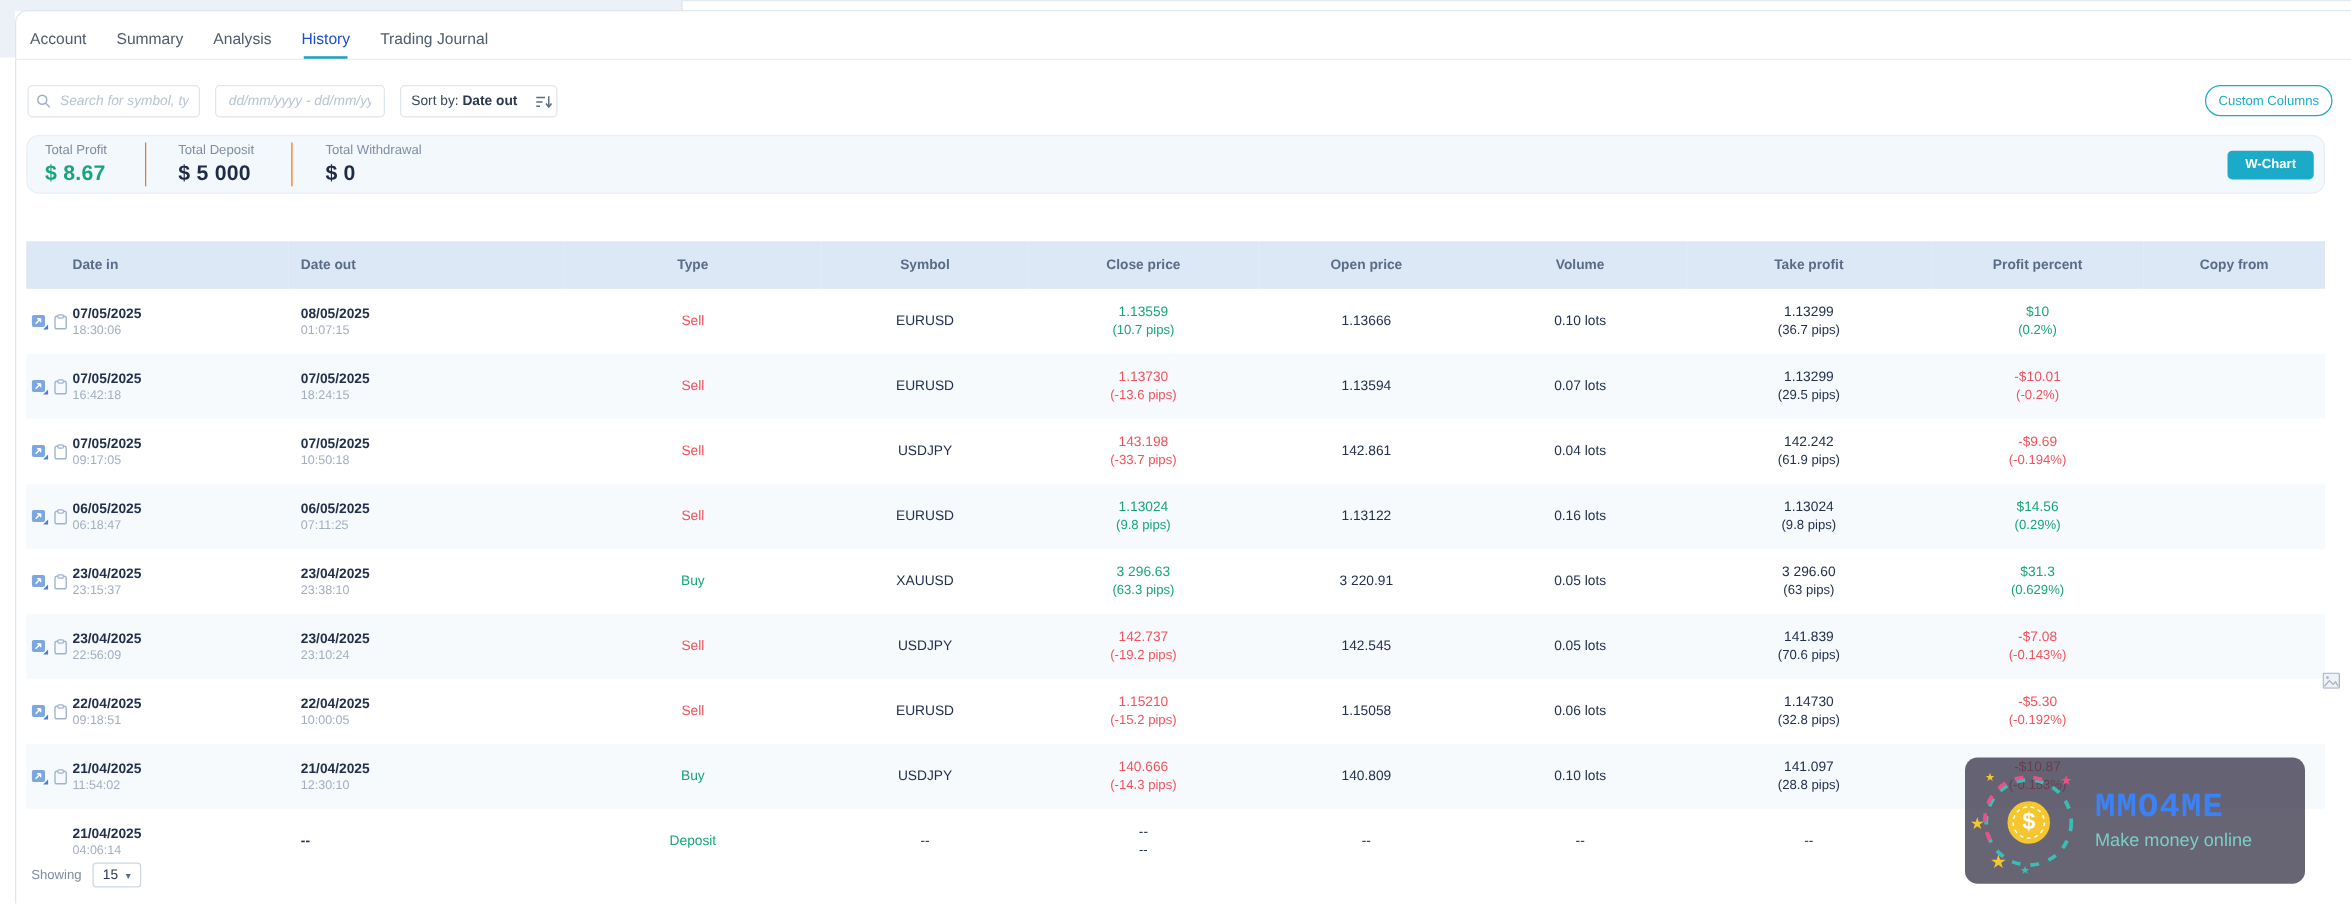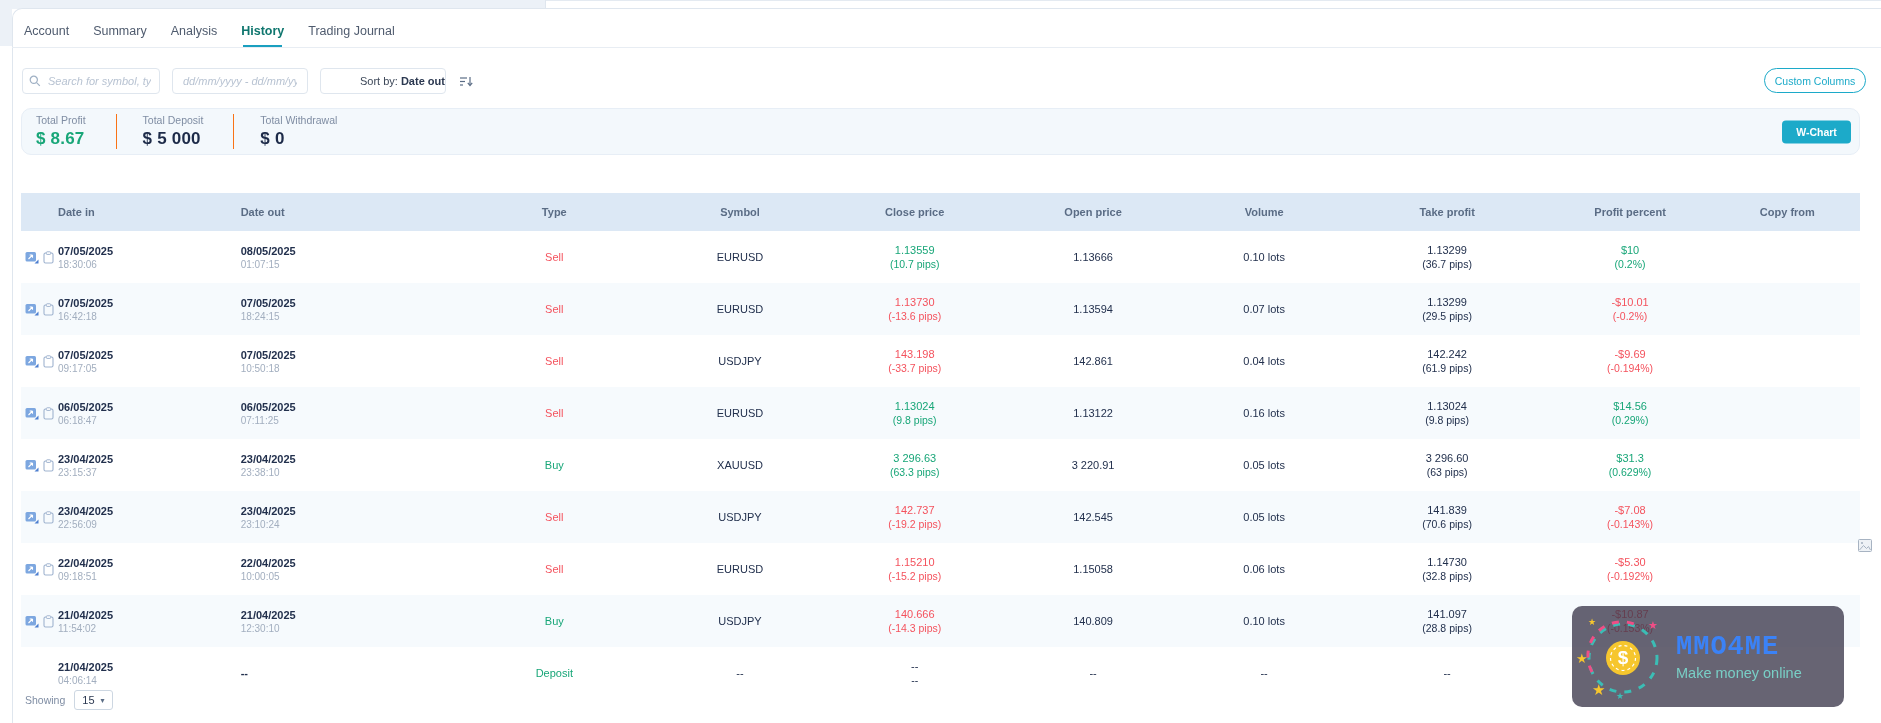--- a/index.html
+++ b/index.html
@@ -8,34 +8,34 @@
   .strip-top{position:absolute;left:0;top:0;width:546px;height:9px;background:#ecf1f7;}
   .strip-left{position:absolute;left:0;top:0;width:12px;height:46px;background:#ecf1f7;}
   .card{position:absolute;left:12px;top:8px;right:0;bottom:0;background:#fff;
         border-top:1px solid #dfe6ee;border-left:1px solid #dfe6ee;border-top-left-radius:10px;}
   .top-hairline{position:absolute;left:546px;top:0;right:0;height:1px;background:#e4eaf1;}
   .top-vline{position:absolute;left:545px;top:0;width:1px;height:9px;background:#dfe6ee;}
 
   
   .tabs{position:absolute;left:24px;top:14px;height:33px;display:flex;gap:24px;align-items:center;z-index:2;}
   .tab{font-size:12.5px;color:#4f5b6e;cursor:pointer;height:33px;display:flex;align-items:center;position:relative;}
-  .tab.active{color:#0f766e;font-weight:bold;}
+  .tab.active{color:#1d4ed8;}
   .tab.active::after{content:"";position:absolute;left:2px;right:2px;bottom:0;height:2px;background:#1a9fbf;}
   .tabbar-line{position:absolute;left:12px;right:0;top:47px;height:1px;background:#e8edf3;}
 
   
   .fbox{position:absolute;top:68px;height:26px;border:1px solid #dfe6ee;border-radius:4px;background:#fff;
         box-sizing:border-box;display:flex;align-items:center;font-size:11px;}
   .search-box{left:22px;width:138px;padding:0 6px;gap:5px;}
   .search-box input,.date-box input{border:none;outline:none;width:100%;font-size:11px;font-style:italic;
         color:#6b7a90;font-family:"Liberation Sans",sans-serif;background:transparent;}
   .search-box input::placeholder,.date-box input::placeholder{color:#b8c3d2;font-style:italic;}
   .date-box{left:172px;width:136px;padding:0 8px;}
   .sort-box{left:320px;width:126px;padding:0;color:#3c4758;}
-  .sort-box .sort-text{padding:0 8px;white-space:nowrap;margin-left:31px;}
+  .sort-box .sort-text{padding:0 8px;white-space:nowrap;}
   .sort-box .sort-val{font-weight:700;color:#2b3850;margin-left:3px;}
   .sort-box .vdiv{width:1px;height:16px;background:#dfe6ee;margin-left:auto;}
   .sort-box .sic{padding:0 6px;display:flex;align-items:center;}
   .custom-cols{position:absolute;right:15px;top:68px;width:102px;height:25px;border:1px solid #1caac9;
         color:#1caac9;border-radius:13px;font-size:10.5px;display:flex;align-items:center;justify-content:center;
         background:#fff;cursor:pointer;box-sizing:border-box;}
 
   
   .summary{position:absolute;left:21px;top:108px;width:1839px;height:47px;background:#f3f8fc;
         border:1px solid #e7eef6;border-radius:10px;box-sizing:border-box;display:flex;align-items:center;}

